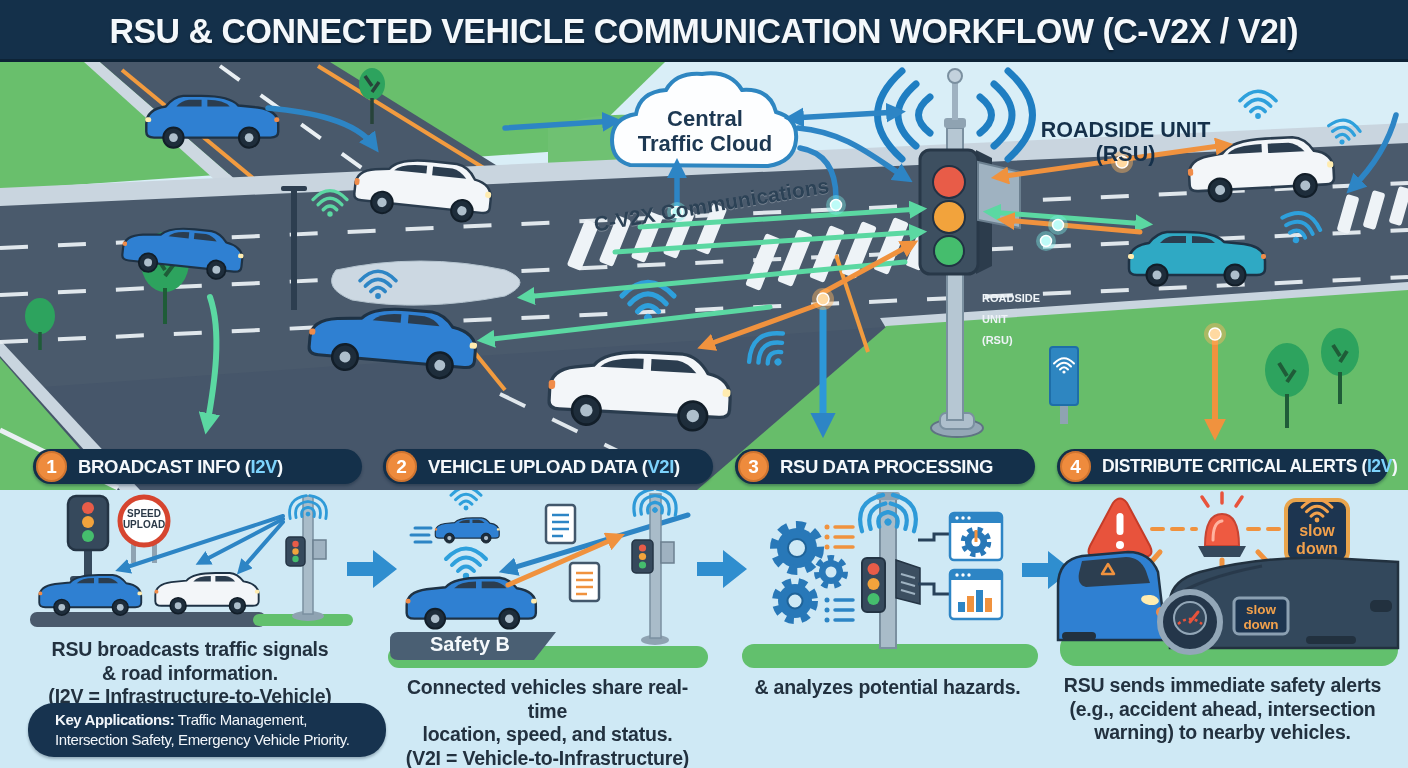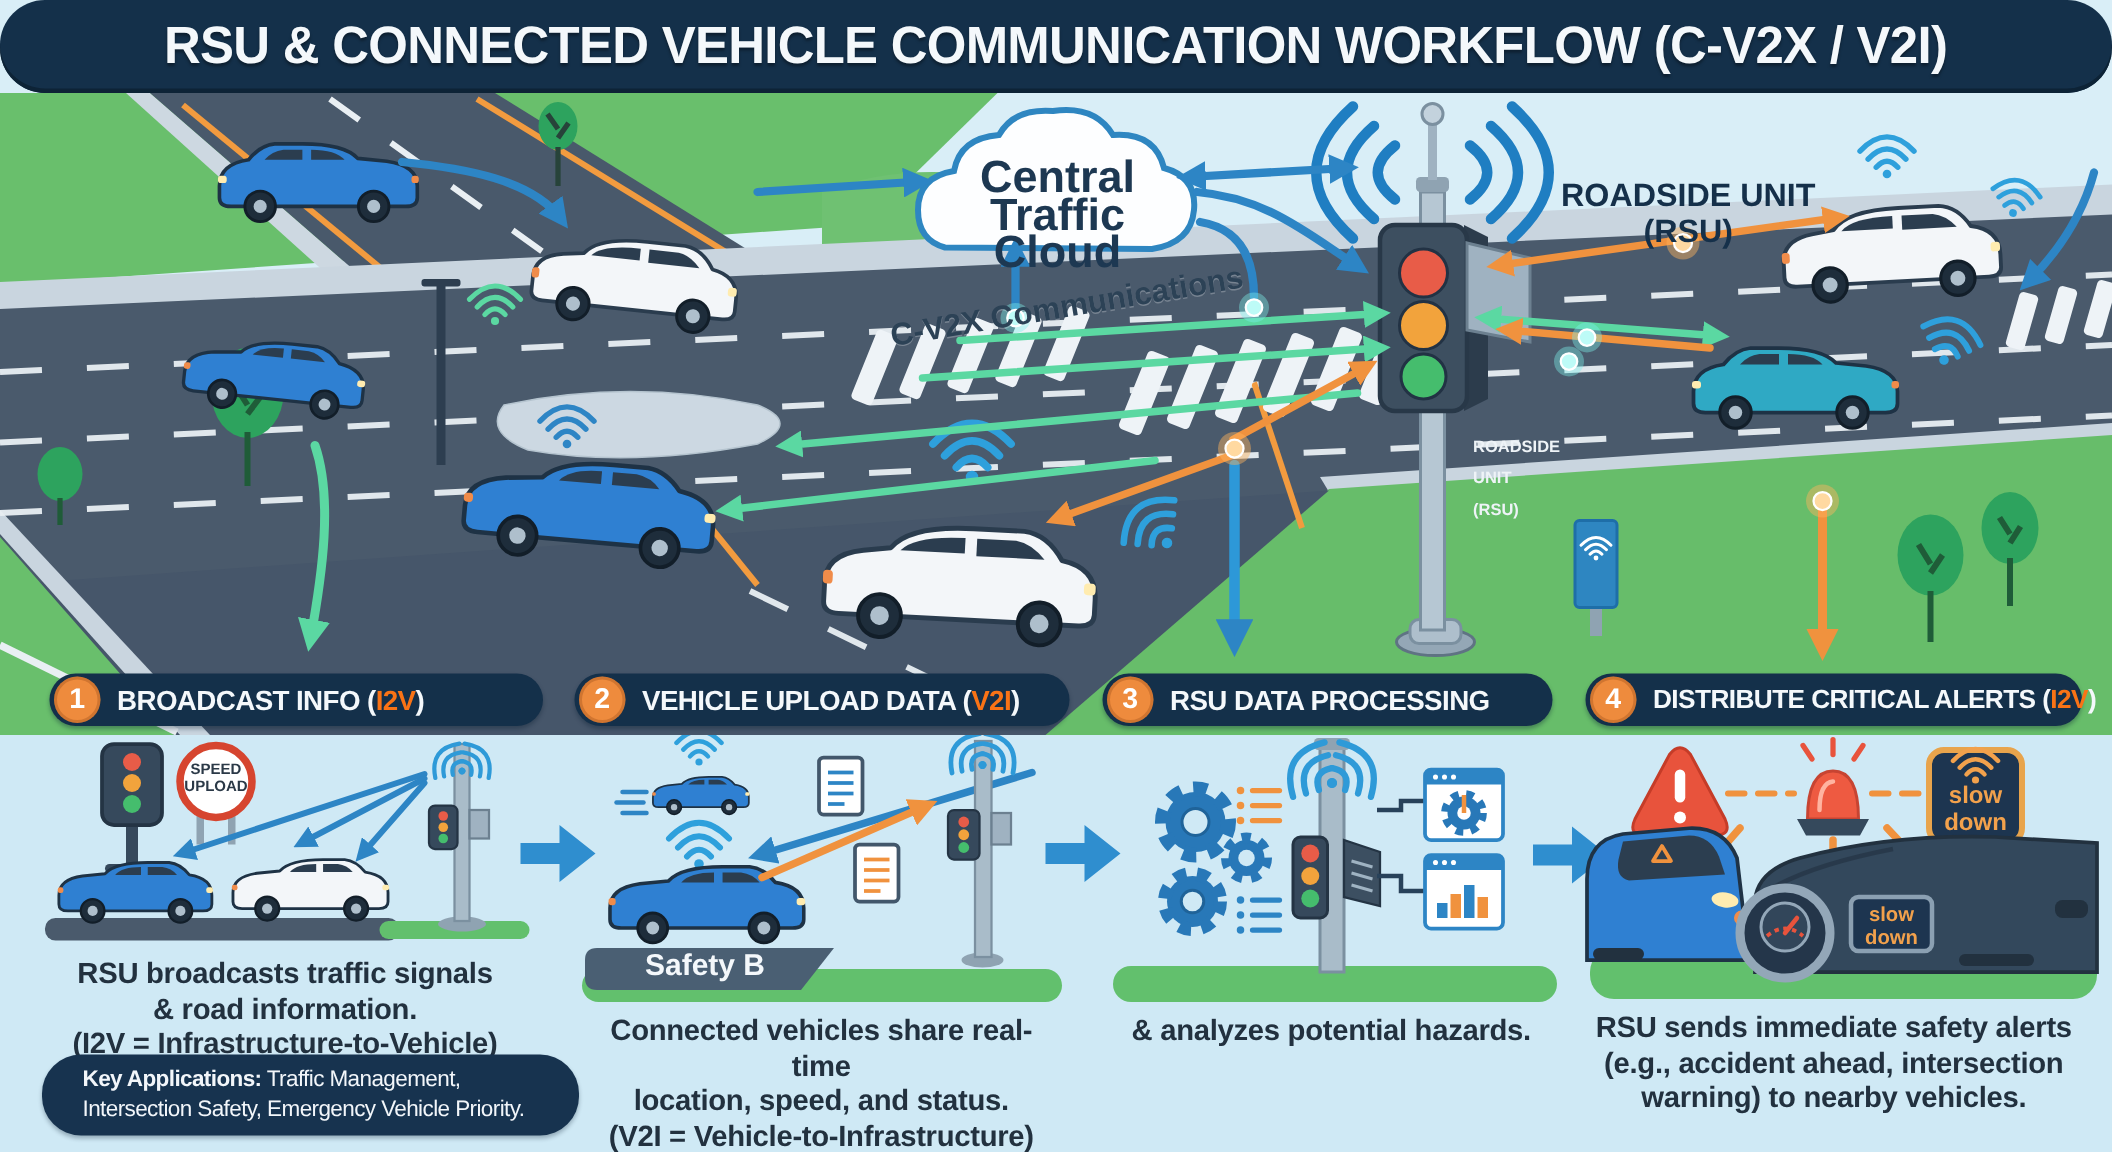--- a/index.html
+++ b/index.html
@@ -1,46 +1,46 @@
 <!DOCTYPE html>
 <html><head>
 <meta charset="utf-8">
 <style>
   html,body{margin:0;padding:0;background:#9db4c4;}
   #stage{position:relative;width:1408px;height:768px;overflow:hidden;background:#d9eef7;
          font-family:"Liberation Sans","DejaVu Sans",sans-serif;}
   .abs{position:absolute;}
   
   #titlebar{left:0;top:0;width:1408px;height:62px;background:#14304a;display:flex;
-            align-items:center;justify-content:center;box-shadow:inset 0 -3px 0 #0d2336;border-radius:30px;}
+            align-items:center;justify-content:center;box-shadow:inset 0 -3px 0 #0d2336;}
   #titlebar .t{color:#f4f8fb;font-weight:bold;font-size:35px;letter-spacing:-0.5px;white-space:nowrap;
                text-shadow:0 2px 2px rgba(0,0,0,.35);transform:scaleX(.97);}
   
   #scene-svg{left:0;top:62px;}
   #bottom-bg{left:0;top:490px;width:1408px;height:278px;background:#cfe9f5;}
   #panels-svg{left:0;top:490px;}
   
   .ov{position:absolute;z-index:30;pointer-events:none;}
   .cloud-label{left:625px;top:106px;width:160px;text-align:center;color:#1d3852;font-weight:bold;
-               font-size:30px;line-height:25px;}
+               font-size:22px;line-height:25px;}
   .cv2x{left:592px;top:213px;width:260px;color:#2c4256;font-weight:bold;font-size:21px;
         transform:rotate(-9.5deg);transform-origin:left top;white-space:nowrap;
         text-shadow:0 1px 0 rgba(255,255,255,.25);}
   .rsu-top{left:1008px;top:90px;width:235px;text-align:center;color:#15304a;font-weight:bold;
            font-size:21.5px;line-height:24px;margin-top:28px;}
   .rsu-mid{left:982px;top:288px;width:130px;color:#eef3f7;font-weight:bold;font-size:11px;line-height:21px;}
   
   .pill{position:absolute;top:449px;height:35px;background:#14304a;border-radius:18px;display:flex;
         align-items:center;gap:11px;padding-left:3px;box-sizing:border-box;z-index:25;
         box-shadow:0 2px 3px rgba(10,30,50,.35);}
   .pill .num{width:31px;height:31px;border-radius:50%;background:#ee8b3d;color:#fff;font-weight:bold;
              font-size:19px;display:flex;align-items:center;justify-content:center;flex:0 0 auto;
              box-shadow:inset 0 0 0 2px rgba(120,50,10,.25);}
   .pill .txt{color:#f4f8fb;font-weight:bold;font-size:18.5px;letter-spacing:-0.4px;white-space:nowrap;}
-  .pill .hl{color:#f97316;}
+  .pill .hl{color:#7dd3fc;}
   #pill4 .txt{font-size:17.5px;}
   
   .caption{position:absolute;z-index:30;text-align:center;color:#22313f;font-weight:bold;
            font-size:19.5px;line-height:23.5px;letter-spacing:-0.2px;}
   .caption span{display:block;}
   
   #keybox{position:absolute;left:28px;top:703px;width:358px;box-sizing:border-box;background:#17334f;
           border-radius:26px;padding:7px 27px;color:#f2f6fa;font-size:15px;line-height:20px;
           letter-spacing:-0.4px;z-index:30;box-shadow:0 2px 3px rgba(10,30,50,.3);}
   #keybox .kb-label{font-weight:bold;}

